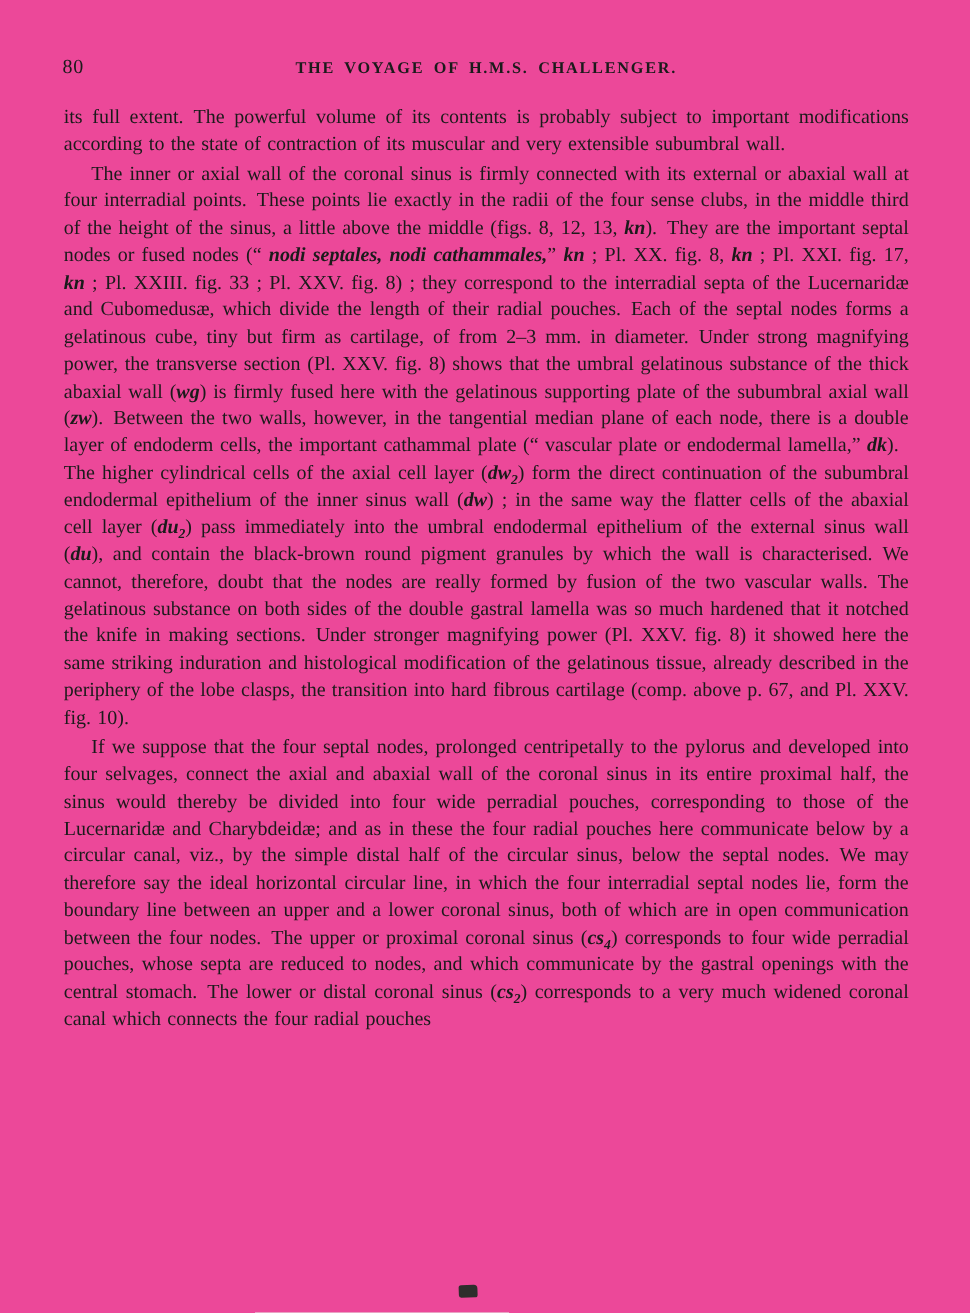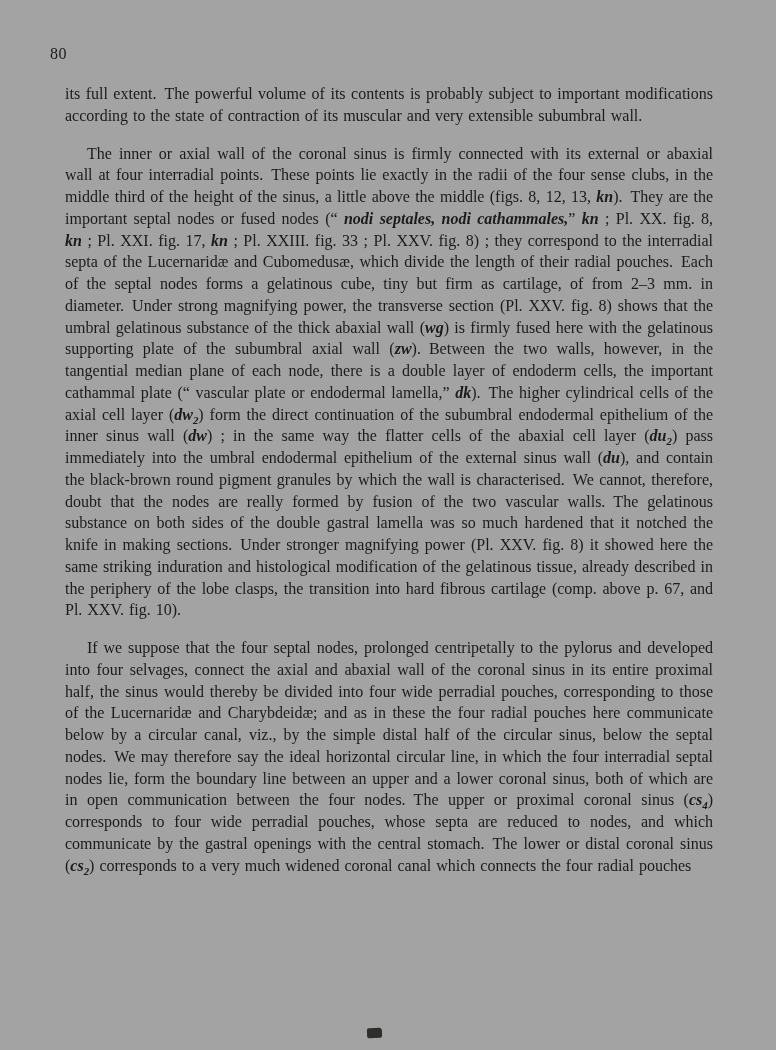--- a/index.html
+++ b/index.html
@@ -5,21 +5,21 @@
   html, body {
     margin: 0;
     padding: 0;
     background: #e8e8e6;
   }
   .page {
     position: relative;
     width: 776px;
     height: 1050px;
     box-sizing: border-box;
-    background: #a3a3a3;
+    background: #ec4899;
     color: #1b1b1b;
     padding: 44px 47px 0 49px;
     font-family: "Liberation Serif", "DejaVu Serif", serif;
     overflow: hidden;
   }
   .header {
     position: relative;
     height: 22px;
     margin-bottom: 17px;
   }
@@ -35,21 +35,21 @@
     left: 0;
     right: 0;
     top: 2px;
     text-align: center;
     font-weight: 700;
     font-size: 13px;
     letter-spacing: 1.4px;
     word-spacing: 3px;
   }
   .body-text p {
-    margin: 16px;
+    margin: 2px;
     text-align: justify;
     font-size: 16px;
     line-height: 21.75px;
     word-spacing: 1px;
   }
   .body-text p.indent {
     text-indent: 22px;
   }
   .it {
     font-style: italic;
@@ -69,20 +69,21 @@
     border-radius: 2px 3px 2px 2px;
     transform: rotate(-2deg);
   }
 </style>
 </head>
 <body>
 
 <div class="page">
   <div class="header">
     <span class="page-num">80</span>
+    <span class="running-title">THE VOYAGE OF H.M.S. CHALLENGER.</span>
   </div>
   <div class="body-text">
       <p><span>its full extent. The powerful volume of its contents is probably subject to important modifications according to the state of contraction of its muscular and very extensible subumbral wall.</span></p>
       <p class="indent"><span>The inner or axial wall of the coronal sinus is firmly connected with its external or abaxial wall at four interradial points. These points lie exactly in the radii of the four sense clubs, in the middle third of the height of the sinus, a little above the middle (figs. 8, 12, 13, </span><span class="it">kn</span><span>). They are the important septal nodes or fused nodes (“ </span><span class="it">nodi septales, nodi cathammales,</span><span>” </span><span class="it">kn</span><span> ; Pl. XX. fig. 8, </span><span class="it">kn</span><span> ; Pl. XXI. fig. 17, </span><span class="it">kn</span><span> ; Pl. XXIII. fig. 33 ; Pl. XXV. fig. 8) ; they correspond to the interradial septa of the Lucernaridæ and Cubomedusæ, which divide the length of their radial pouches. Each of the septal nodes forms a gelatinous cube, tiny but firm as cartilage, of from 2–3 mm. in diameter. Under strong magnifying power, the transverse section (Pl. XXV. fig. 8) shows that the umbral gelatinous substance of the thick abaxial wall (</span><span class="it">wg</span><span>) is firmly fused here with the gelatinous supporting plate of the subumbral axial wall (</span><span class="it">zw</span><span>). Between the two walls, however, in the tangential median plane of each node, there is a double layer of endoderm cells, the important cathammal plate (“ vascular plate or endodermal lamella,” </span><span class="it">dk</span><span>). The higher cylindrical cells of the axial cell layer (</span><span class="it">dw</span><sub class="it">2</sub><span>) form the direct continuation of the subumbral endodermal epithelium of the inner sinus wall (</span><span class="it">dw</span><span>) ; in the same way the flatter cells of the abaxial cell layer (</span><span class="it">du</span><sub class="it">2</sub><span>) pass immediately into the umbral endodermal epithelium of the external sinus wall (</span><span class="it">du</span><span>), and contain the black-brown round pigment granules by which the wall is characterised. We cannot, therefore, doubt that the nodes are really formed by fusion of the two vascular walls. The gelatinous substance on both sides of the double gastral lamella was so much hardened that it notched the knife in making sections. Under stronger magnifying power (Pl. XXV. fig. 8) it showed here the same striking induration and histological modification of the gelatinous tissue, already described in the periphery of the lobe clasps, the transition into hard fibrous cartilage (comp. above p. 67, and Pl. XXV. fig. 10).</span></p>
       <p class="indent"><span>If we suppose that the four septal nodes, prolonged centripetally to the pylorus and developed into four selvages, connect the axial and abaxial wall of the coronal sinus in its entire proximal half, the sinus would thereby be divided into four wide perradial pouches, corresponding to those of the Lucernaridæ and Charybdeidæ; and as in these the four radial pouches here communicate below by a circular canal, viz., by the simple distal half of the circular sinus, below the septal nodes. We may therefore say the ideal horizontal circular line, in which the four interradial septal nodes lie, form the boundary line between an upper and a lower coronal sinus, both of which are in open communication between the four nodes. The upper or proximal coronal sinus (</span><span class="it">cs</span><sub class="it">4</sub><span>) corresponds to four wide perradial pouches, whose septa are reduced to nodes, and which communicate by the gastral openings with the central stomach. The lower or distal coronal sinus (</span><span class="it">cs</span><sub class="it">2</sub><span>) corresponds to a very much widened coronal canal which connects the four radial pouches</span></p>
     </div>
   <div class="bottom-mark"></div>
 </div>
 
 </body></html>

